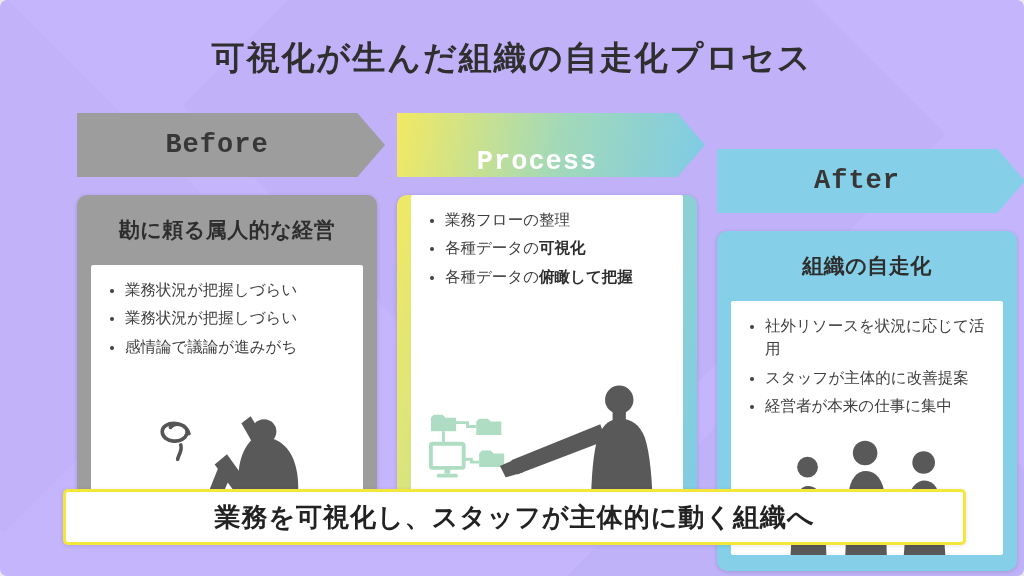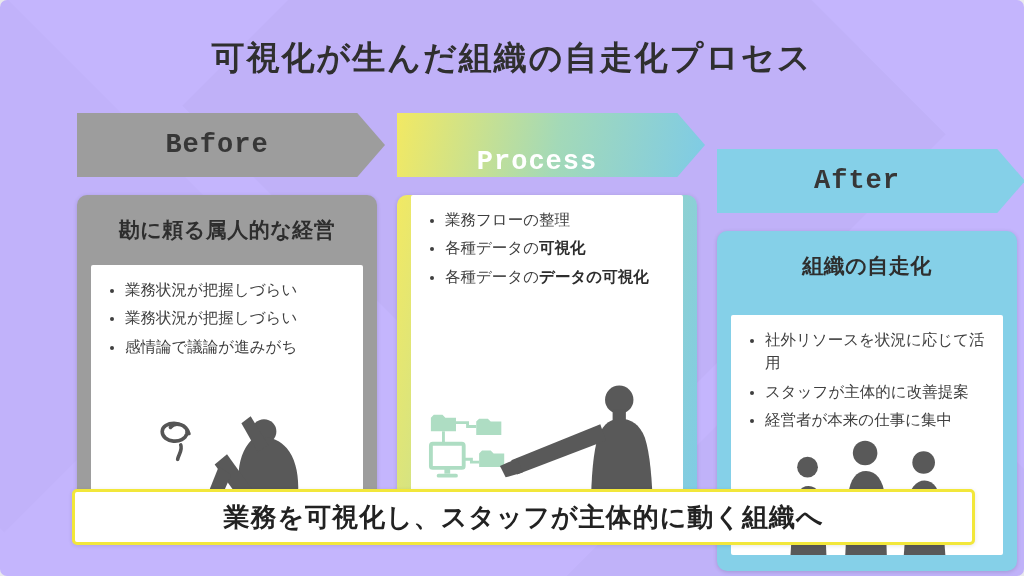--- a/index.html
+++ b/index.html
@@ -37,21 +37,21 @@
   .col-after .arrow{background:#85d0e8;margin-top:36px;}
   .col-after .arrow-label{color:#373737;}
 
   .card{
     margin-top:18px;height:340px;border-radius:10px;
     box-shadow:0 1px 4px rgba(0,0,0,0.15);
     display:flex;flex-direction:column;overflow:hidden;
   }
   .col-before .card{background:#9d9d9d;}
   .col-process .card{background:linear-gradient(100deg,#f2e963 0%,#a3d9b8 52%,#7ecbe6 100%);}
-  .col-after .card{background:#85d0e8;gap:14px;}
+  .col-after .card{background:#85d0e8;}
 
   .card-title{
     height:70px;display:flex;align-items:center;justify-content:center;
     font-size:21px;font-weight:bold;color:#2e2e2e;letter-spacing:0.5px;
   }
   .panel{
     position:relative;margin:0 14px 16px;flex:1;background:#ffffff;
     border-radius:2px;overflow:hidden;
   }
   .bullets{
@@ -61,21 +61,21 @@
   .bullets li{margin-bottom:5px;}
   .bullets strong{font-weight:bold;color:#2d2d2d;text-align:center;}
 
   .illus{position:absolute;pointer-events:none;}
   .illus.before-figure{left:50%;transform:translateX(-50%);bottom:0;width:178px;height:108px;}
   .illus.data-icon{left:12px;bottom:26px;width:92px;height:82px;}
   .illus.presenter{right:4px;bottom:0;width:182px;height:142px;}
   .illus.team{left:50%;transform:translateX(-50%);bottom:0;width:202px;height:118px;}
 
   .banner{
-    position:absolute;left:72px;top:489px;width:897px;height:50px;
+    position:absolute;left:63px;top:489px;width:897px;height:50px;
     background:#ffffff;border:3px solid #f2e73a;border-radius:5px;
     display:flex;align-items:center;justify-content:center;
     box-shadow:0 1px 4px rgba(0,0,0,0.10);
   }
   .banner-text{font-size:26px;font-weight:bold;color:#222222;letter-spacing:1px;}
 </style>
 </head>
 <body>
 
 <div class="stage">
@@ -119,21 +119,21 @@
 
     <div class="col col-process">
       <div class="arrow">
         <span class="arrow-label">Process</span>
       </div>
       <div class="card">
         <div class="panel">
           <ul class="bullets">
             <li><span>業務フローの整理</span><strong></strong></li>
             <li><span>各種データの</span><strong>可視化</strong></li>
-            <li><span>各種データの</span><strong>データの可視化</strong></li>
+            <li><span>各種データの</span><strong>俯瞰して把握</strong></li>
           </ul>
           <svg class="illus data-icon" viewBox="0 0 95 85" xmlns="http://www.w3.org/2000/svg">
             <g fill="#aeddc3">
               <path d="M8,7 l3,-3 h9 l3,3 h11 v14 h-26 Z"></path>
               <path d="M55,11 l3,-3 h9 l3,3 h11 v14 h-26 Z"></path>
               <path d="M58,44 l3,-3 h9 l3,3 h11 v14 h-26 Z"></path>
               <rect x="22" y="59" width="6" height="6"></rect>
               <rect x="14" y="65" width="22" height="4" rx="2"></rect>
             </g>
             <g stroke="#aeddc3" stroke-width="3" fill="none">

